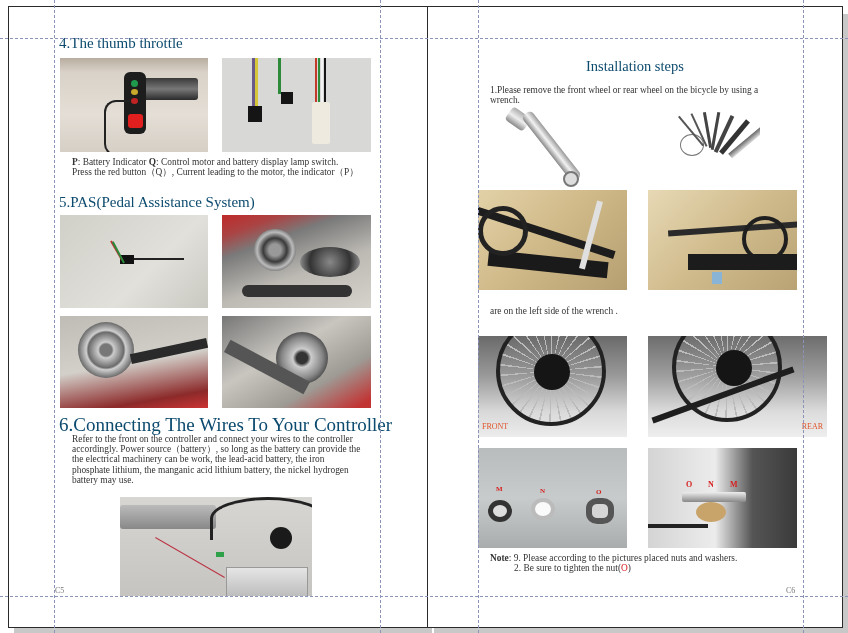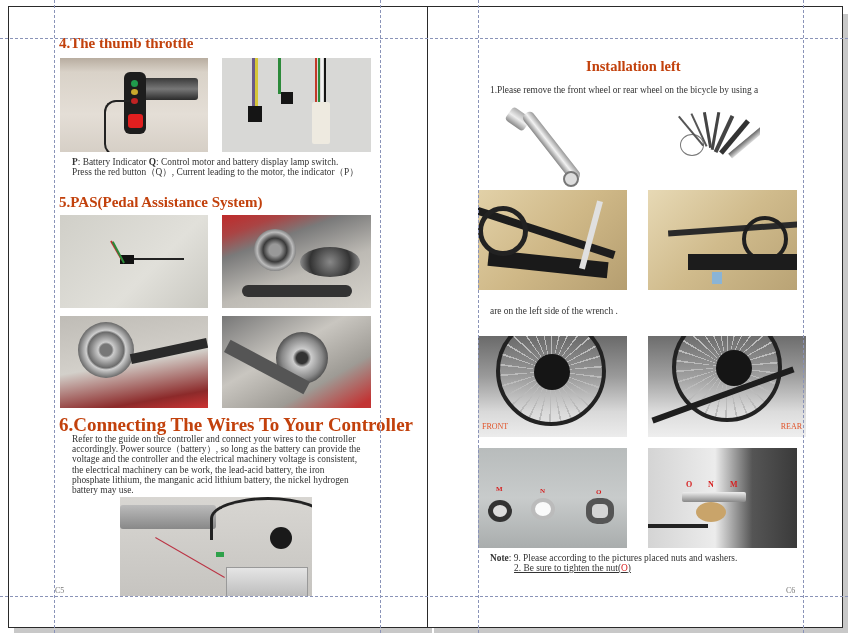--- a/index.html
+++ b/index.html
@@ -2,21 +2,21 @@
 <html><head>
 <meta charset="utf-8">
 <style>
   html, body { margin: 0; padding: 0; }
   body { width: 848px; height: 633px; background: #ffffff; position: relative; overflow: hidden; font-family: "Liberation Serif", "DejaVu Serif", serif; color: #222; }
   .shadow { position: absolute; background: #c8c8c8; }
   .page { position: absolute; background: #fff; border: 1.5px solid #2a2a2a; box-sizing: border-box; }
   .guide-h { position: absolute; left: 0; width: 848px; height: 0; border-top: 1px dashed #8a93b8; z-index: 5; }
   .guide-v { position: absolute; top: 0; height: 633px; width: 0; border-left: 1px dashed #8a93b8; z-index: 5; }
   .abs { position: absolute; }
-  .h-section { font-weight: bold; font-size: 15px; color: #c2410c; white-space: nowrap; }
+  .h-section { font-weight: normal; font-size: 15px; color: #0c4a6e; white-space: nowrap; }
   .h-big { font-size: 19px; }
   .para { font-size: 9.4px; line-height: 10.2px; color: #333; text-align: justify; padding-left: 12px; }
   .photo { position: absolute; overflow: hidden; }
   .pageno { font-size: 8px; color: #777; }
   .red { color: #d62020; }
 </style>
 </head>
 <body>
 
 <div class="shadow" style="left:14px; top:14px; width:418px; height:619px;"></div>
@@ -81,43 +81,43 @@
   <div class="abs" style="left:70px; top:30px; width:78px; height:10px; background:#2a2a2a; transform:rotate(-12deg);"></div>
 </div>
 <div class="photo" style="left:222px; top:316px; width:149px; height:92px; background:linear-gradient(150deg,#777 0%,#c9c6c0 40%,#9e9b95 70%,#c23434 95%);">
   <div class="abs" style="left:54px; top:16px; width:52px; height:52px; border-radius:50%; background:radial-gradient(circle,#333 15%,#ccc 25%,#888 55%,#333 80%);"></div>
   <div class="abs" style="left:0; top:44px; width:90px; height:14px; background:#555; transform:rotate(28deg);"></div>
 </div>
 
 <div class="abs h-section h-big" style="left:59px; top:414px;">6.Connecting The Wires To Your Controller</div>
 
 <div class="abs para" style="left:60px; top:434px; width:322px;">
-  <div>Refer to the guide on the controller and connect your wires to the controller</div>
+  <div>Refer to the front on the controller and connect your wires to the controller</div>
   <div>accordingly.  Power source（battery）, so long as the battery can provide the</div>
-  <div>voltage and the controller and the electrical machinery voltage is consistent,</div>
   <div>the electrical machinery can be work,  the lead-acid battery,  the iron</div>
   <div>phosphate lithium,  the manganic acid lithium battery,  the nickel hydrogen</div>
   <div>battery may use.</div>
 </div>
 
 <div class="photo" style="left:120px; top:497px; width:192px; height:99px; background:linear-gradient(180deg,#d8d6d2,#c6c4c0);">
   <div class="abs" style="left:0; top:8px; width:96px; height:24px; background:linear-gradient(180deg,#bbb,#888); border-radius:3px;"></div>
   <div class="abs" style="left:90px; top:0; width:110px; height:40px; border:3px solid #222; border-radius:50% 50% 0 0; border-bottom:none;"></div>
   <div class="abs" style="left:150px; top:30px; width:22px; height:22px; border-radius:50%; background:#1a1a1a;"></div>
   <div class="abs" style="left:106px; top:70px; width:80px; height:29px; background:linear-gradient(180deg,#e5e5e5,#bcbcbc); border:1px solid #999;"></div>
   <div class="abs" style="left:30px; top:60px; width:80px; height:1px; background:#b34; transform:rotate(30deg);"></div>
   <div class="abs" style="left:96px; top:55px; width:8px; height:5px; background:#2ea14a;"></div>
 </div>
 
 <div class="abs pageno" style="left:55px; top:586px;">C5</div>
 
-<div class="abs h-section" style="left:586px; top:58px; font-size:14.5px;">Installation left</div>
+<div class="abs h-section" style="left:586px; top:58px; font-size:14.5px;">Installation steps</div>
 
 <div class="abs para" style="left:478px; top:85px; width:326px;">
   <div>1.Please remove the front wheel or rear wheel on the bicycle by using a</div>
+  <div>wrench.</div>
 </div>
 
 <div class="photo" style="left:505px; top:105px; width:75px; height:82px;">
   <div class="abs" style="left:2px; top:6px; width:22px; height:16px; background:linear-gradient(180deg,#aaa,#eee,#888); border-radius:4px; transform:rotate(35deg);"></div>
   <div class="abs" style="left:16px; top:12px; width:12px; height:84px; background:linear-gradient(90deg,#888,#f2f2f2,#999); border-radius:5px; transform:rotate(-38deg); transform-origin:top left;"></div>
   <div class="abs" style="left:58px; top:66px; width:12px; height:12px; border-radius:50%; background:#ddd; border:2px solid #777;"></div>
 </div>
 
 <div class="photo" style="left:660px; top:112px; width:100px; height:60px;">
   <div class="abs" style="left:20px; top:22px; width:22px; height:20px; border:1px solid #777; border-radius:50%;"></div>
@@ -145,21 +145,21 @@
 
 <div class="abs para" style="left:478px; top:306px; width:330px;">
   <div>are on the left side of the wrench .</div>
 </div>
 
 <div class="photo" style="left:478px; top:336px; width:149px; height:101px; background:linear-gradient(180deg,#6a6a6a 0%,#9a9a9a 40%,#d9d9d9 75%,#ececec);">
   <div class="abs" style="left:18px; top:-20px; width:110px; height:110px; border-radius:50%; border:4px solid #222; box-sizing:border-box; background:repeating-conic-gradient(#bbb 0 2deg, transparent 2deg 12deg);"></div>
   <div class="abs" style="left:56px; top:18px; width:36px; height:36px; border-radius:50%; background:#151515;"></div>
   <div class="abs" style="left:4px; top:86px; font-size:8px; color:#e0542a;">FRONT</div>
 </div>
-<div class="photo" style="left:648px; top:336px; width:158px; height:101px; background:linear-gradient(180deg,#6d6d6d 0%,#9f9f9f 40%,#dcdcdc 75%,#eeeeee);">
+<div class="photo" style="left:648px; top:336px; width:179px; height:101px; background:linear-gradient(180deg,#6d6d6d 0%,#9f9f9f 40%,#dcdcdc 75%,#eeeeee);">
   <div class="abs" style="left:24px; top:-24px; width:110px; height:110px; border-radius:50%; border:4px solid #222; box-sizing:border-box; background:repeating-conic-gradient(#bbb 0 2deg, transparent 2deg 12deg);"></div>
   <div class="abs" style="left:68px; top:14px; width:36px; height:36px; border-radius:50%; background:#151515;"></div>
   <div class="abs" style="left:0; top:56px; width:150px; height:6px; background:#1e1e1e; transform:rotate(-20deg);"></div>
   <div class="abs" style="right:4px; top:86px; font-size:8px; color:#e0542a;">REAR</div>
 </div>
 
 <div class="photo" style="left:478px; top:448px; width:149px; height:100px; background:linear-gradient(180deg,#b8bcbc,#c8cbcb 50%,#a9adad);">
   <div class="abs" style="left:18px; top:37px; font-size:7px; color:#d62020; font-weight:bold;">M</div>
   <div class="abs" style="left:62px; top:39px; font-size:7px; color:#d62020; font-weight:bold;">N</div>
   <div class="abs" style="left:118px; top:40px; font-size:7px; color:#d62020; font-weight:bold;">O</div>
@@ -171,16 +171,16 @@
   <div class="abs" style="left:38px; top:32px; font-size:8px; color:#d62020; font-weight:bold;">O</div>
   <div class="abs" style="left:60px; top:32px; font-size:8px; color:#d62020; font-weight:bold;">N</div>
   <div class="abs" style="left:82px; top:32px; font-size:8px; color:#d62020; font-weight:bold;">M</div>
   <div class="abs" style="left:34px; top:44px; width:64px; height:10px; background:linear-gradient(180deg,#eee,#888); border-radius:2px;"></div>
   <div class="abs" style="left:48px; top:54px; width:30px; height:20px; background:#c9a46a; border-radius:50%;"></div>
   <div class="abs" style="left:0; top:76px; width:60px; height:4px; background:#222;"></div>
 </div>
 
 <div class="abs para" style="left:478px; top:553px; width:330px; text-align:left;">
   <div><b>Note</b><span>: 9. Please according to the pictures placed nuts and washers.</span></div>
-  <div style="padding-left:24px;text-decoration:underline;"><span>2. Be sure to tighten the  nut(</span><span class="red">O</span><span>)</span></div>
+  <div style="padding-left:24px;"><span>2. Be sure to tighten the  nut(</span><span class="red">O</span><span>)</span></div>
 </div>
 
 <div class="abs pageno" style="left:786px; top:586px;">C6</div>
 
 </body></html>

